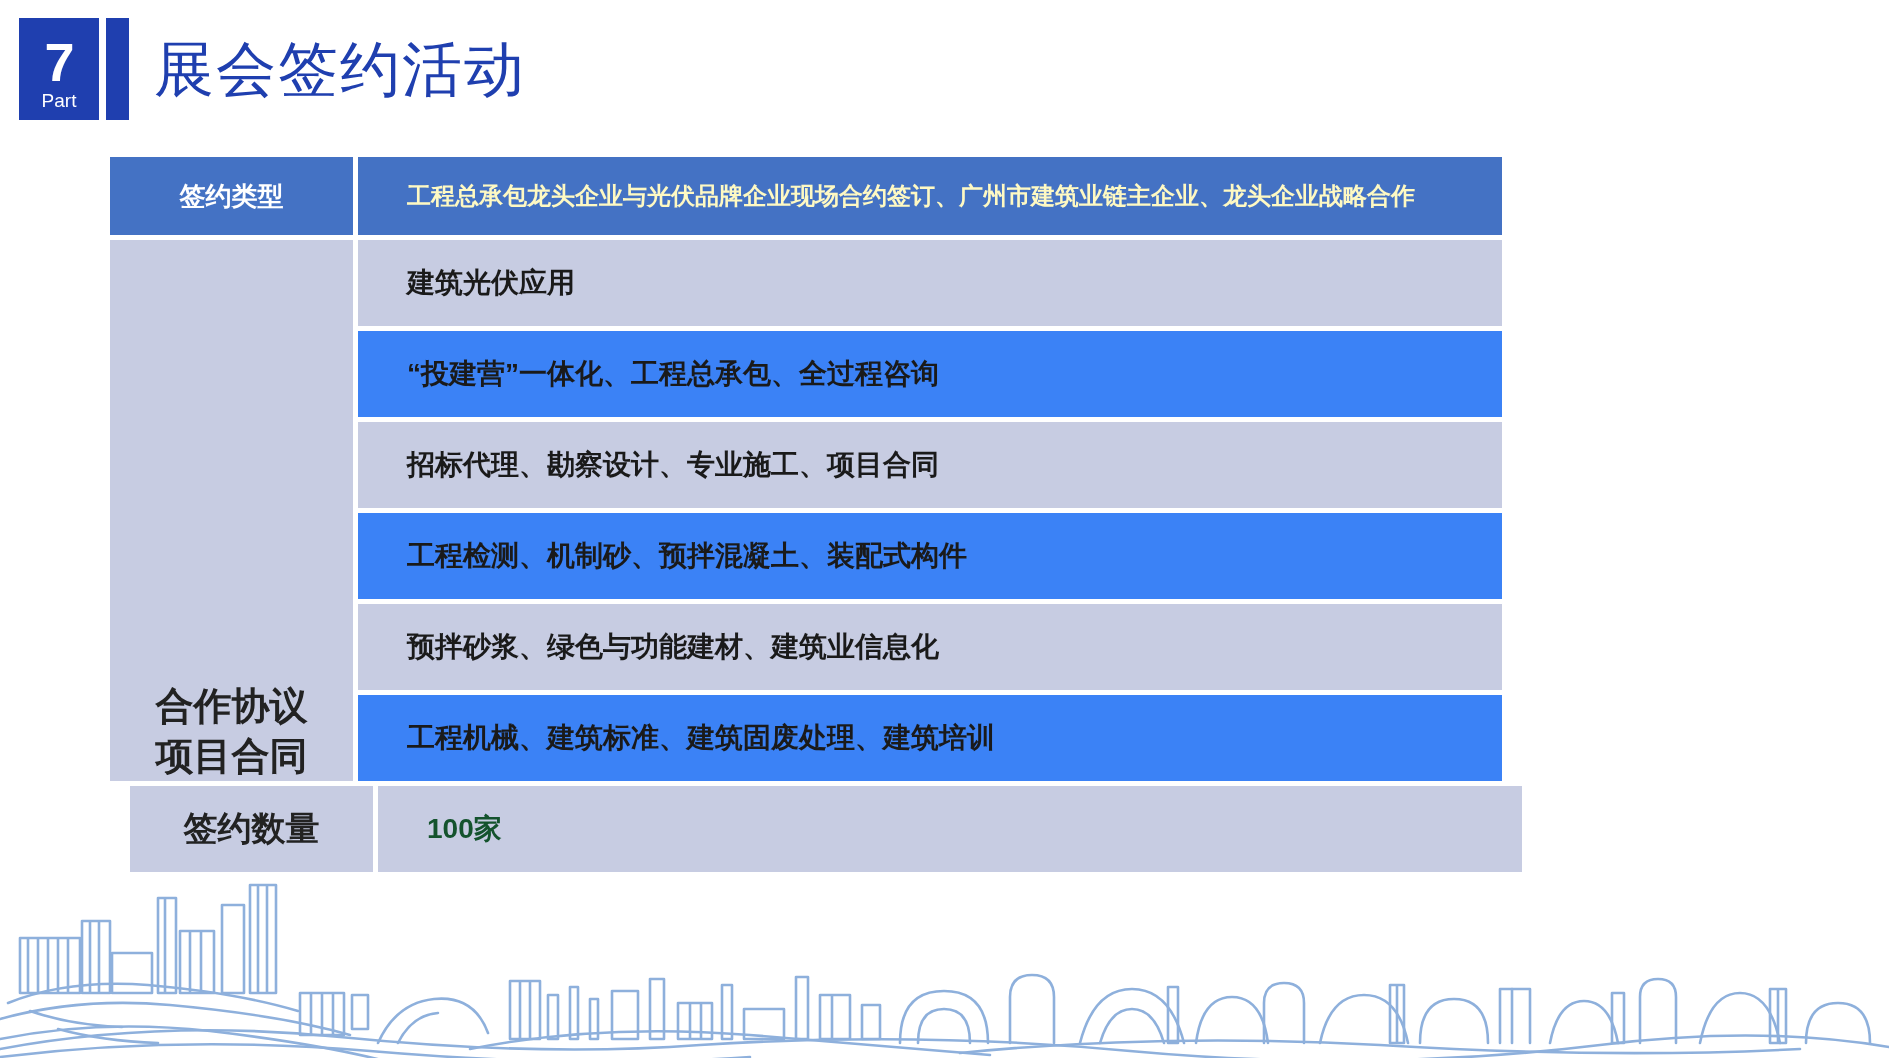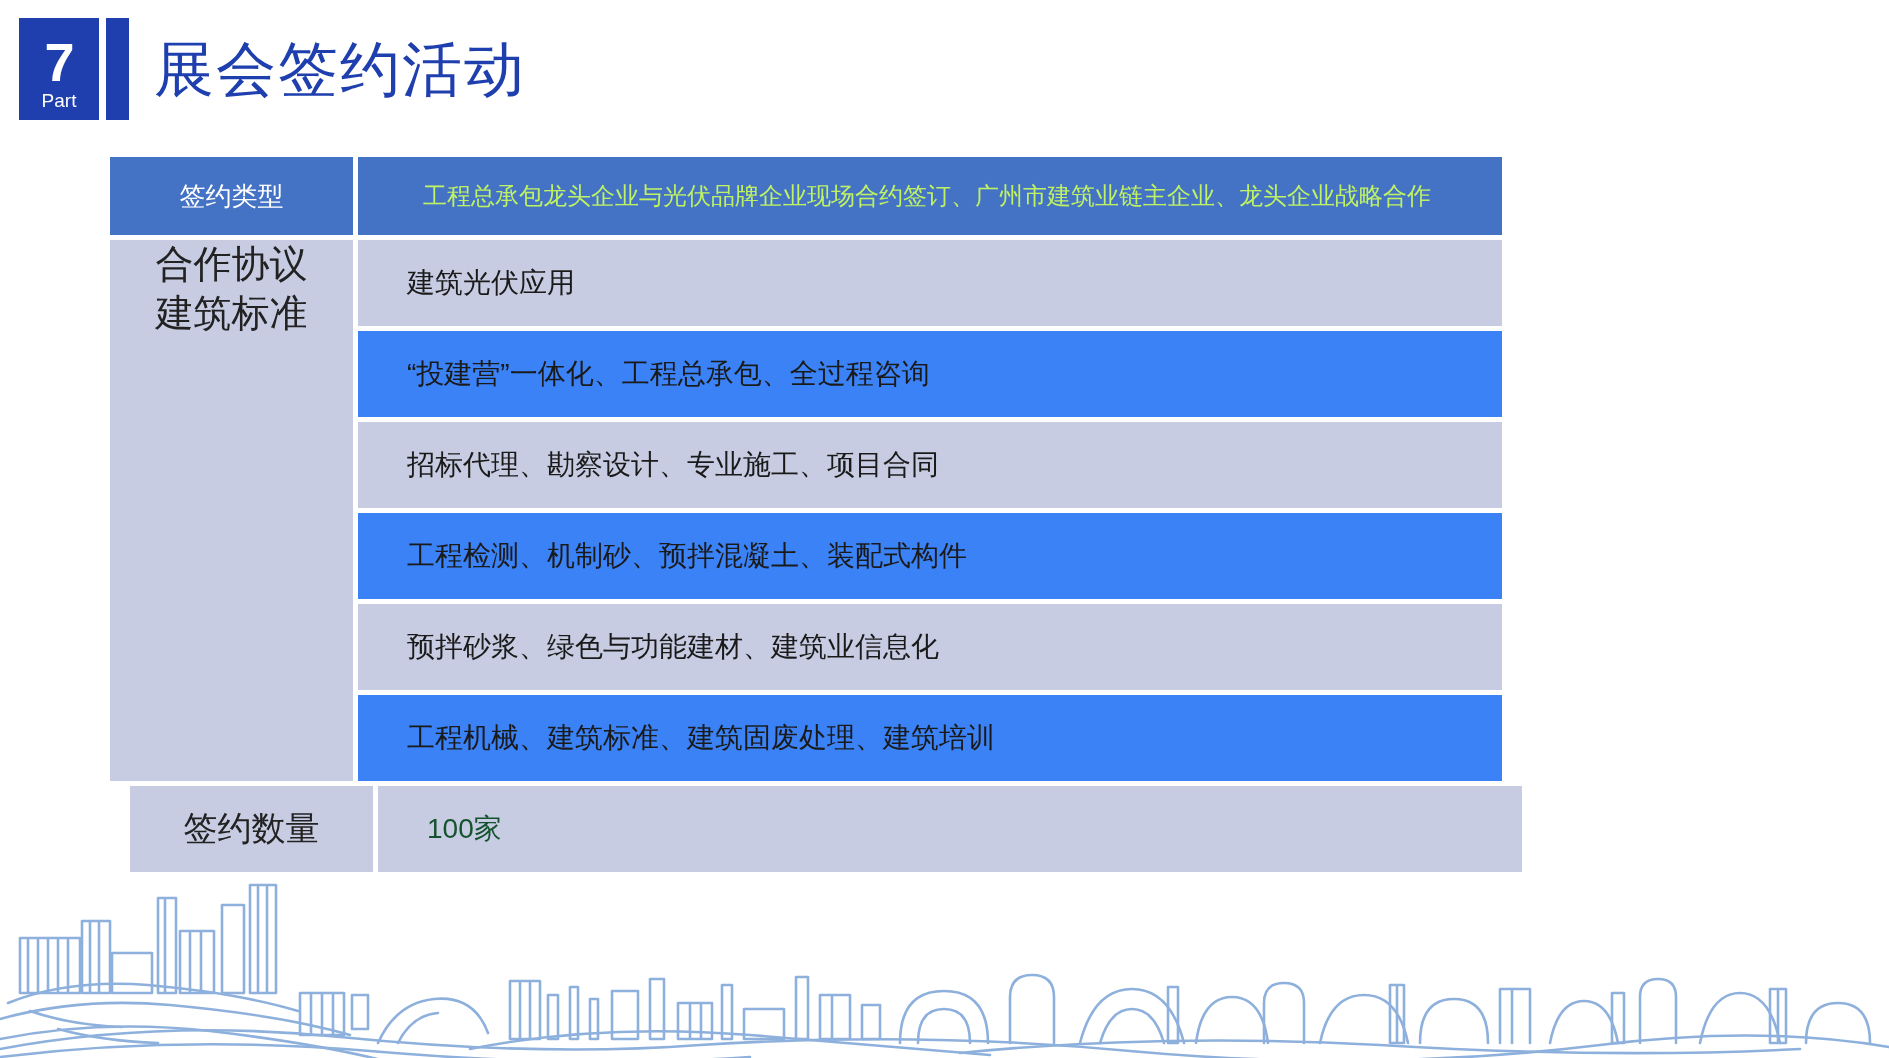--- a/index.html
+++ b/index.html
@@ -48,20 +48,21 @@
     white-space:nowrap;
   }
 
   
   .tbl{
     position:absolute;
     left:110px;top:157px;
     width:1392px;
     border-collapse:separate;
     border-spacing:0;
+    font-weight:bold;
   }
   .tbl .row{
     display:flex;
     width:100%;
   }
   .cell-label{
     width:243px;
     flex:0 0 243px;
     box-sizing:border-box;
     display:flex;align-items:center;justify-content:center;
@@ -77,37 +78,37 @@
   }
 
   
   .row-head{height:78px;margin-bottom:5px;}
   .row-head .cell-label{
     background:#4472C4;color:#fff;
     font-size:26px;
     margin-right:5px;
   }
   .row-head .cell-body{
-    background:#4472C4;color:#bef264;
+    background:#4472C4;color:#fef9c3;
     font-size:24px;
-    padding-left:65px;
+    padding-left:49px;
   }
 
   
   .group{
     display:flex;
     width:100%;
     margin-bottom:5px;
   }
   .group .cell-label{
     background:#C7CCE2;
     font-size:38px;
     line-height:1.30;
     margin-right:5px;
-    align-items:flex-start;
+    align-items:flex-end;
   }
   .group-rows{
     flex:1 1 auto;
     display:flex;flex-direction:column;
   }
   .sub-row{
     height:86px;
     box-sizing:border-box;
     display:flex;align-items:center;
     padding-left:49px;
@@ -156,21 +157,21 @@
 
   <div class="row row-head">
     <div class="cell-label">签约类型</div>
     <div class="cell-body">工程总承包龙头企业与光伏品牌企业现场合约签订、广州市建筑业链主企业、龙头企业战略合作</div>
   </div>
 
   <div class="group">
     <div class="cell-label">
       <span>
         <span>合作协议</span><br>
-        <span>建筑标准</span>
+        <span>项目合同</span>
       </span>
     </div>
     <div class="group-rows">
       <div class="sub-row shade-a">建筑光伏应用</div>
       <div class="sub-row shade-b">“投建营”一体化、工程总承包、全过程咨询</div>
       <div class="sub-row shade-a">招标代理、勘察设计、专业施工、项目合同</div>
       <div class="sub-row shade-b">工程检测、机制砂、预拌混凝土、装配式构件</div>
       <div class="sub-row shade-a">预拌砂浆、绿色与功能建材、建筑业信息化</div>
       <div class="sub-row shade-b">工程机械、建筑标准、建筑固废处理、建筑培训</div>
     </div>

